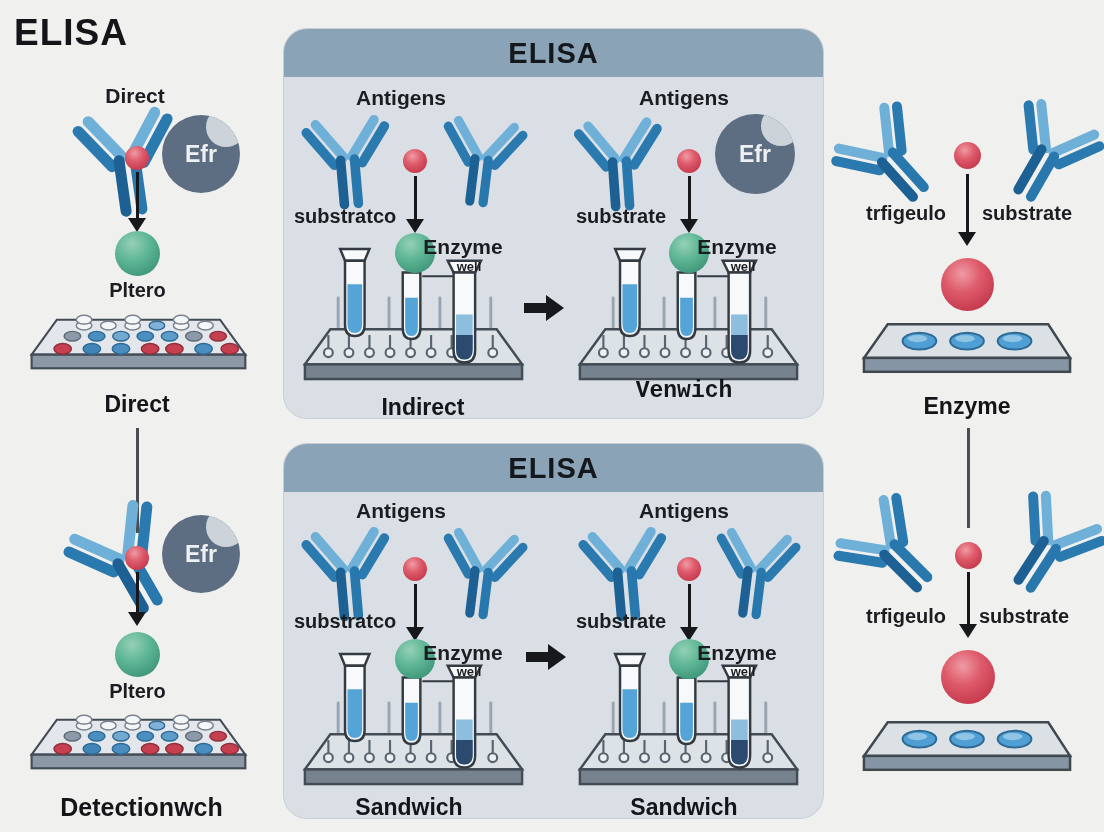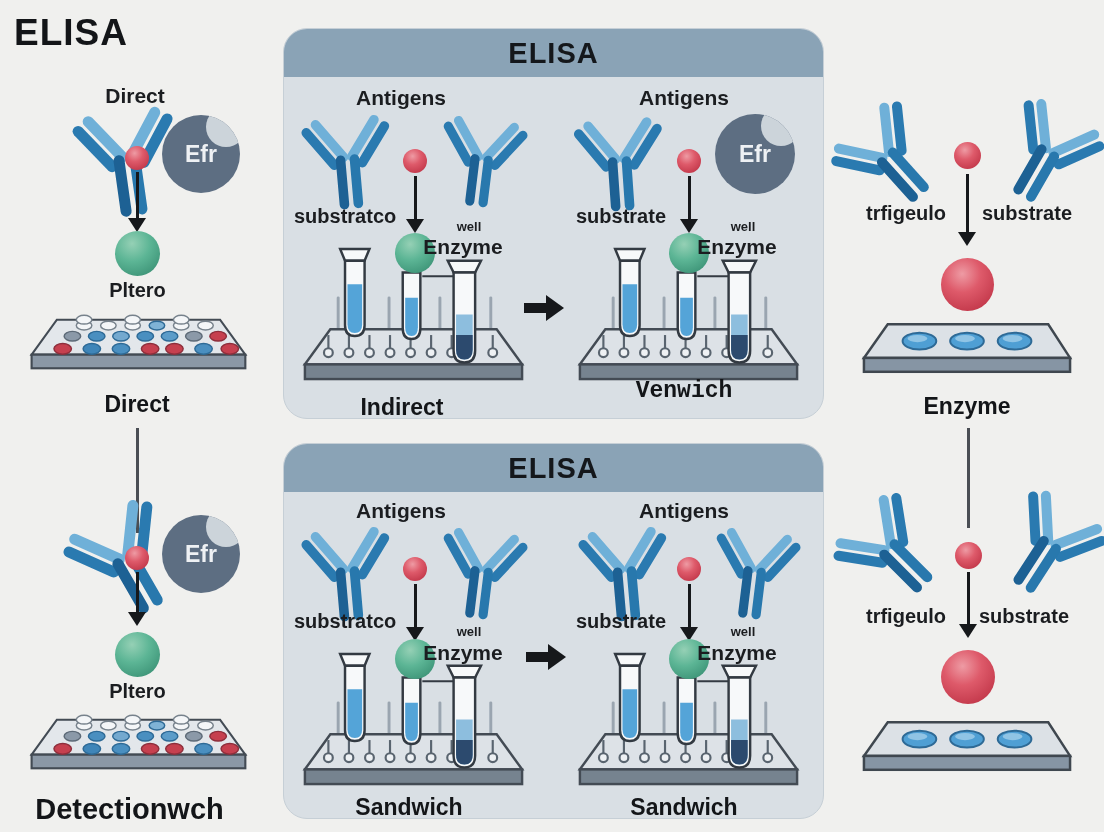--- a/index.html
+++ b/index.html
@@ -1,19 +1,19 @@
 <!DOCTYPE html>
 <html><head>
 <meta charset="utf-8">
 <style>
   html,body{margin:0;padding:0;background:#f0f0ee;}
   .canvas{position:relative;width:1104px;height:832px;background:#f0f0ee;overflow:hidden;
           font-family:"Liberation Sans",sans-serif;color:#17191c;}
   .lbl{position:absolute;text-align:center;font-weight:600;font-size:21px;color:#1b1d20;}
-  .lbl.small{font-size:13px;font-weight:600;}
+  .lbl.small{font-size:13px;font-weight:600;margin-top:40px;}
   .caption{position:absolute;text-align:center;font-weight:700;font-size:23px;color:#131518;}
   .title{position:absolute;left:14px;top:12px;font-size:37px;font-weight:800;letter-spacing:1px;color:#131518;}
   .panel{position:absolute;background:#d9dfe4;border:1px solid #c6cfd6;border-radius:24px;}
   .panel-header{position:absolute;left:0;top:0;right:0;height:48px;background:#8aa3b6;
                 border-radius:23px 23px 0 0;display:flex;align-items:center;justify-content:center;}
   .panel-header .ph-text{font-size:29px;font-weight:800;color:#14171b;letter-spacing:1px;}
   .sphere{position:absolute;border-radius:50%;}
   .sphere.green{background:radial-gradient(circle at 38% 28%, #95d0b5 0%, #5cb595 42%, #41987b 78%, #358068 100%);}
   .sphere.red{background:radial-gradient(circle at 40% 30%, #ee9ba4 0%, #de5a6a 38%, #c63c4e 76%, #a93243 100%);}
   .efr{position:absolute;border-radius:50%;background:#5d6e82;display:flex;align-items:center;justify-content:center;overflow:hidden;}
@@ -171,21 +171,21 @@
     <span class="notch"></span>
     <span class="efr-text">Efr</span>
   </div>
   <div class="sphere red" style="left:125px;top:546px;width:24px;height:24px;"></div>
   <div class="arrow-down" style="left:127px;top:572px;height:54px;"></div>
   <div class="sphere green" style="left:115px;top:632px;width:45px;height:45px;"></div>
   <div class="lbl" style="left:95px;top:680px;width:85px;font-size:20px;">Pltero</div>
   <svg class="icon" style="left:25px;top:710px;width:225px;height:68px;">
       <use href="#microplate"></use>
     </svg>
-  <div class="caption" style="left:22px;top:793px;width:215px;font-size:29px;">Detectionwch</div>
+  <div class="caption" style="left:34px;top:793px;width:215px;font-size:25px;">Detectionwch</div>
 
   <div class="panel" style="left:283px;top:28px;width:539px;height:389px;">
     <div class="panel-header">
       <span class="ph-text">ELISA</span>
     </div>
 
     <div class="lbl" style="left:62px;top:57px;width:110px;">Antigens</div>
     <svg class="icon" style="left:16px;top:75px;width:96px;height:112px;transform:rotate(-5deg);">
         <use href="#antibody"></use>
       </svg>
@@ -194,21 +194,21 @@
       </svg>
     <div class="sphere red" style="left:119px;top:120px;width:24px;height:24px;"></div>
     <div class="arrow-down" style="left:121px;top:147px;height:57px;"></div>
     <div class="lbl" style="left:10px;top:176px;width:100px;font-size:20px;">substratco</div>
     <svg class="icon" style="left:17px;top:212px;width:225px;height:147px;">
         <use href="#tube-rack"></use>
       </svg>
     <div class="sphere green" style="left:111px;top:204px;width:40px;height:40px;"></div>
     <div class="lbl small" style="left:160px;top:190px;width:50px;">well</div>
     <div class="lbl" style="left:134px;top:206px;width:90px;">Enzyme</div>
-    <div class="caption" style="left:58px;top:365px;width:120px;">Indirect</div>
+    <div class="caption" style="left:79px;top:365px;width:120px;">Indirect</div>
 
     <div class="arrow-right" style="left:240px;top:266px;"></div>
 
     <div class="lbl" style="left:345px;top:57px;width:110px;">Antigens</div>
     <svg class="icon" style="left:288px;top:77px;width:96px;height:112px;transform:rotate(-4deg);">
         <use href="#antibody"></use>
       </svg>
     <div class="efr" style="left:431px;top:85px;width:80px;height:80px;">
       <span class="notch"></span>
       <span class="efr-text">Efr</span>

